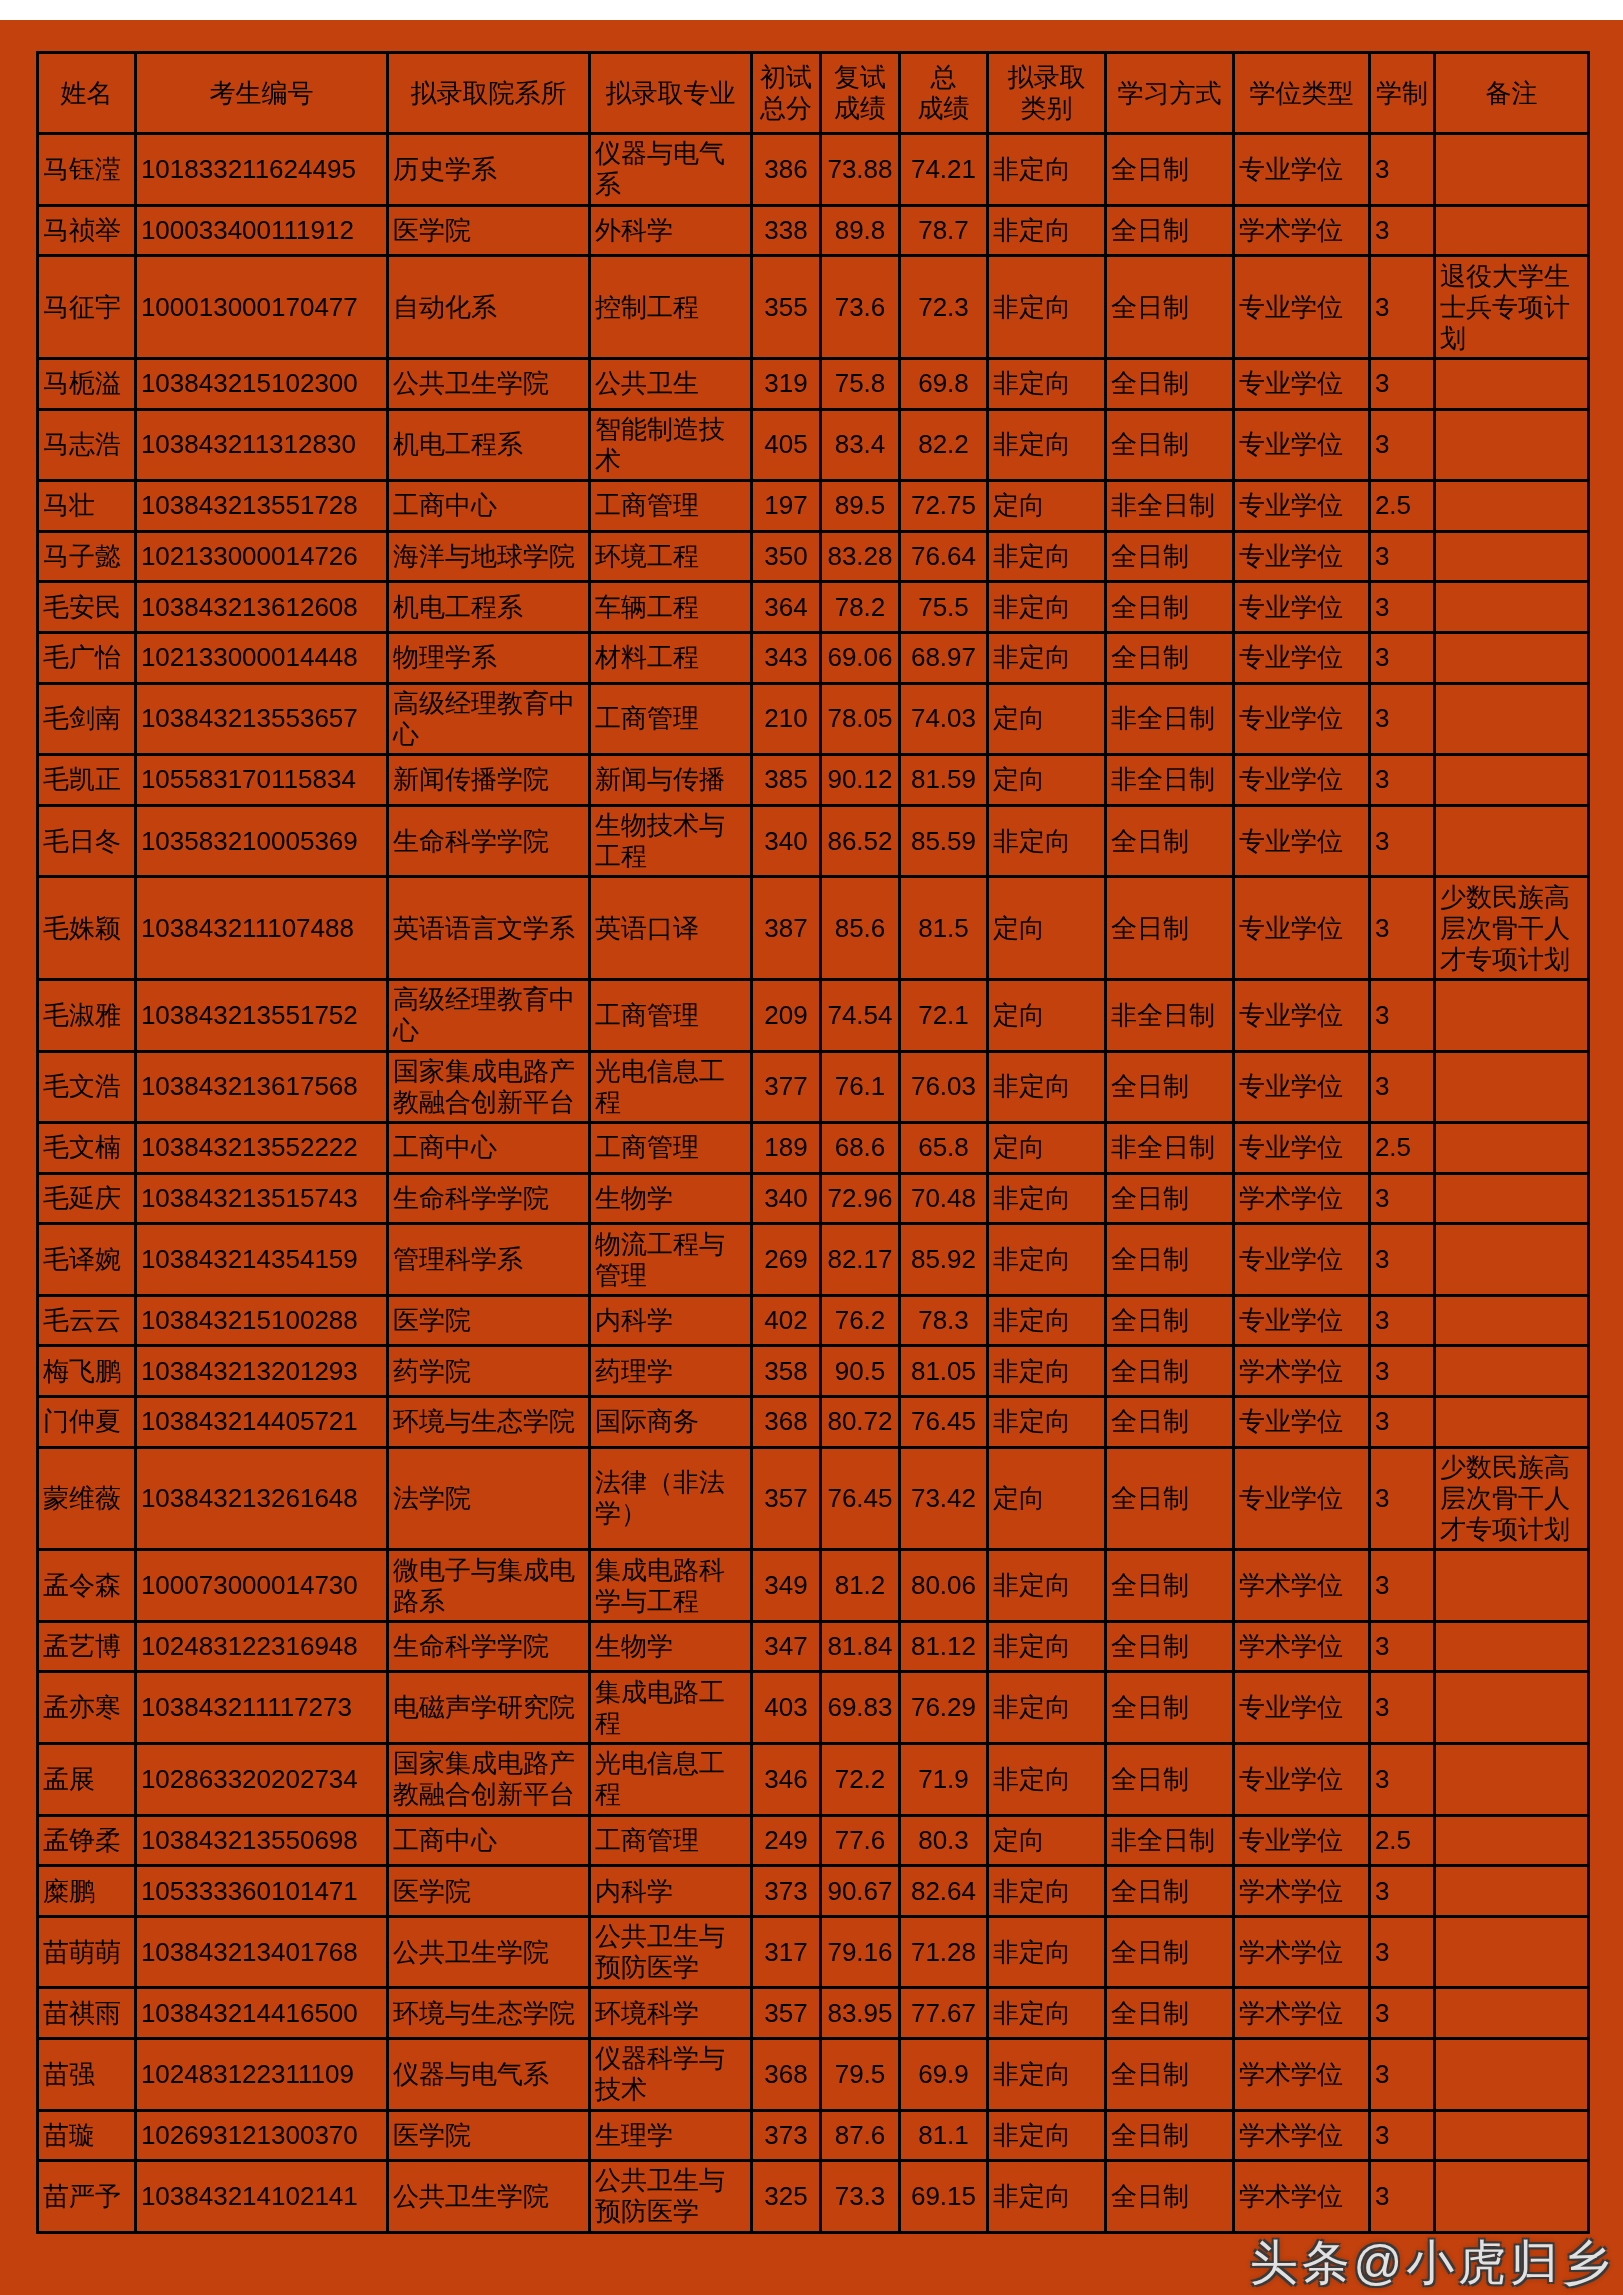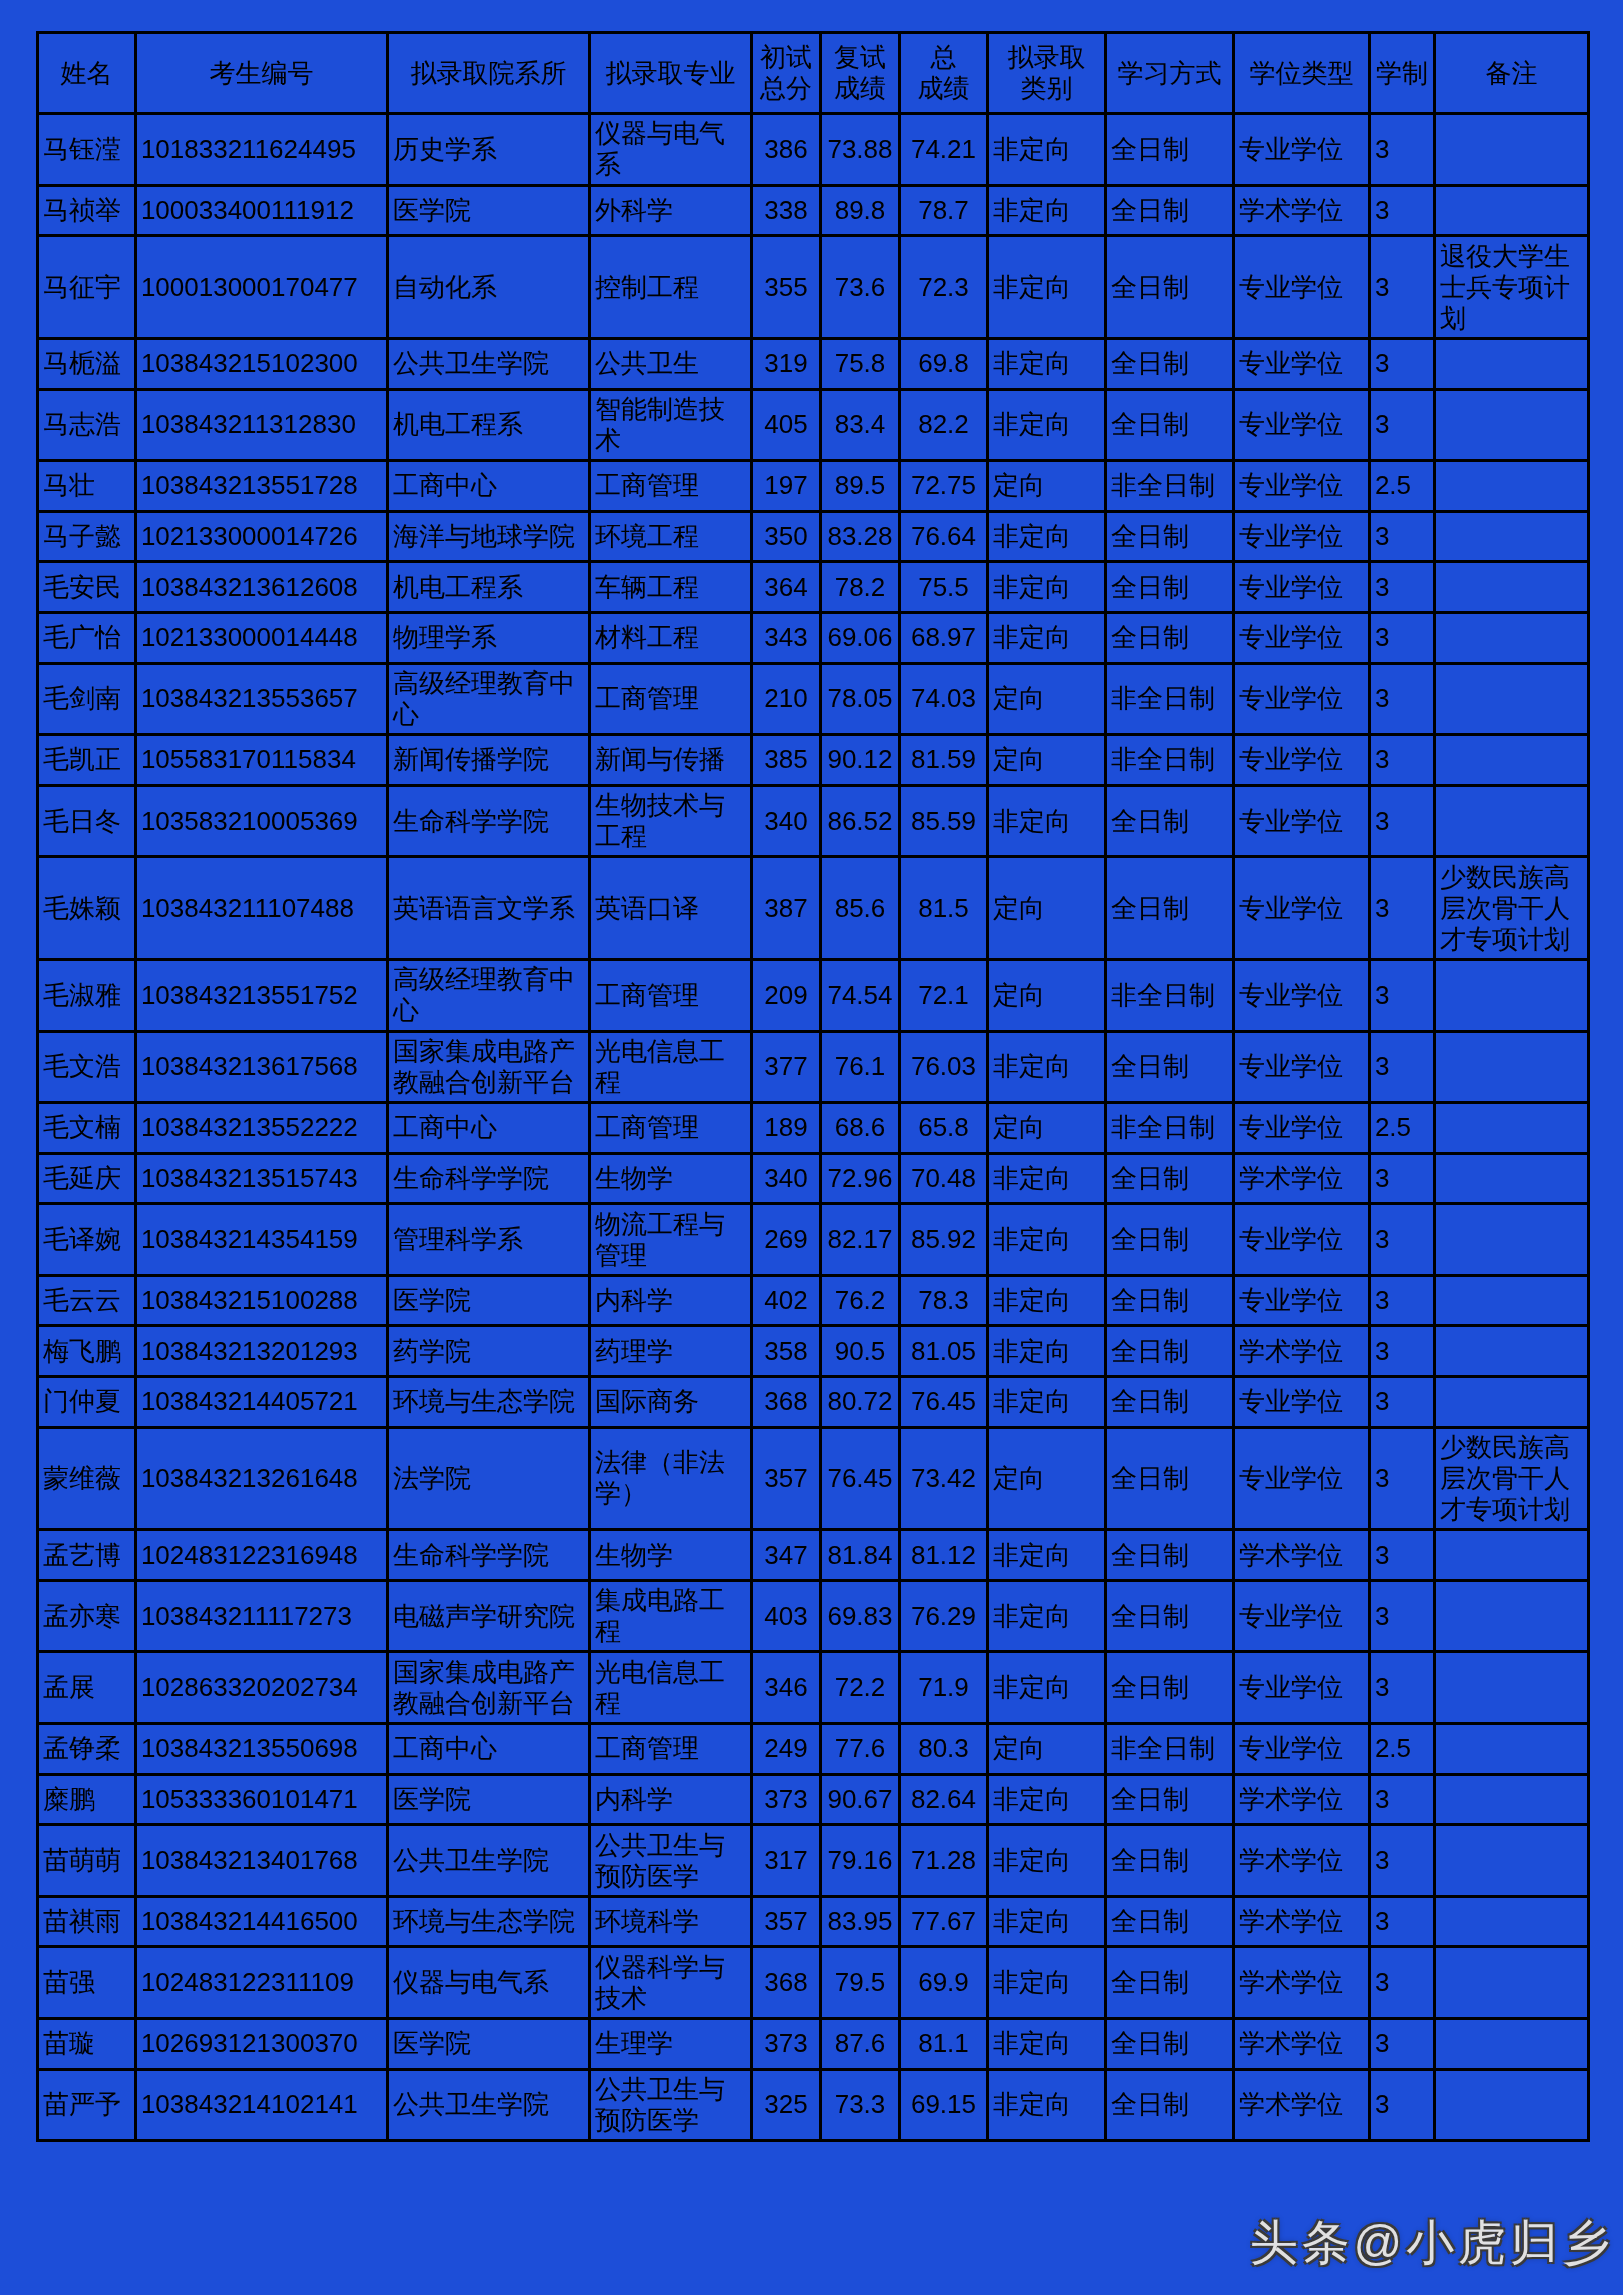--- a/index.html
+++ b/index.html
@@ -10,22 +10,23 @@
   body {
     width: 1623px;
     height: 2295px;
     position: relative;
     font-family: "Liberation Sans", "DejaVu Sans", sans-serif;
     color: #000000;
   }
   .page {
     position: absolute;
     inset: 0;
-    background: #1d4ed8;
+    background: #c2410c;
     overflow: hidden;
+    margin-top: 20px;
   }
   table.admission {
     position: absolute;
     left: 36px;
     top: 31px;
     width: 1551px;
     border-collapse: collapse;
     table-layout: fixed;
   }
   table.admission th,
@@ -415,20 +416,34 @@
           <td class="num">357</td>
           <td class="num">76.45</td>
           <td class="num">73.42</td>
           <td>定向</td>
           <td>全日制</td>
           <td>专业学位</td>
           <td>3</td>
           <td>少数民族高层次骨干人才专项计划</td>
         </tr>
         <tr>
+          <td>孟令森</td>
+          <td>100073000014730</td>
+          <td>微电子与集成电路系</td>
+          <td>集成电路科学与工程</td>
+          <td class="num">349</td>
+          <td class="num">81.2</td>
+          <td class="num">80.06</td>
+          <td>非定向</td>
+          <td>全日制</td>
+          <td>学术学位</td>
+          <td>3</td>
+          <td></td>
+        </tr>
+        <tr>
           <td>孟艺博</td>
           <td>102483122316948</td>
           <td>生命科学学院</td>
           <td>生物学</td>
           <td class="num">347</td>
           <td class="num">81.84</td>
           <td class="num">81.12</td>
           <td>非定向</td>
           <td>全日制</td>
           <td>学术学位</td>

